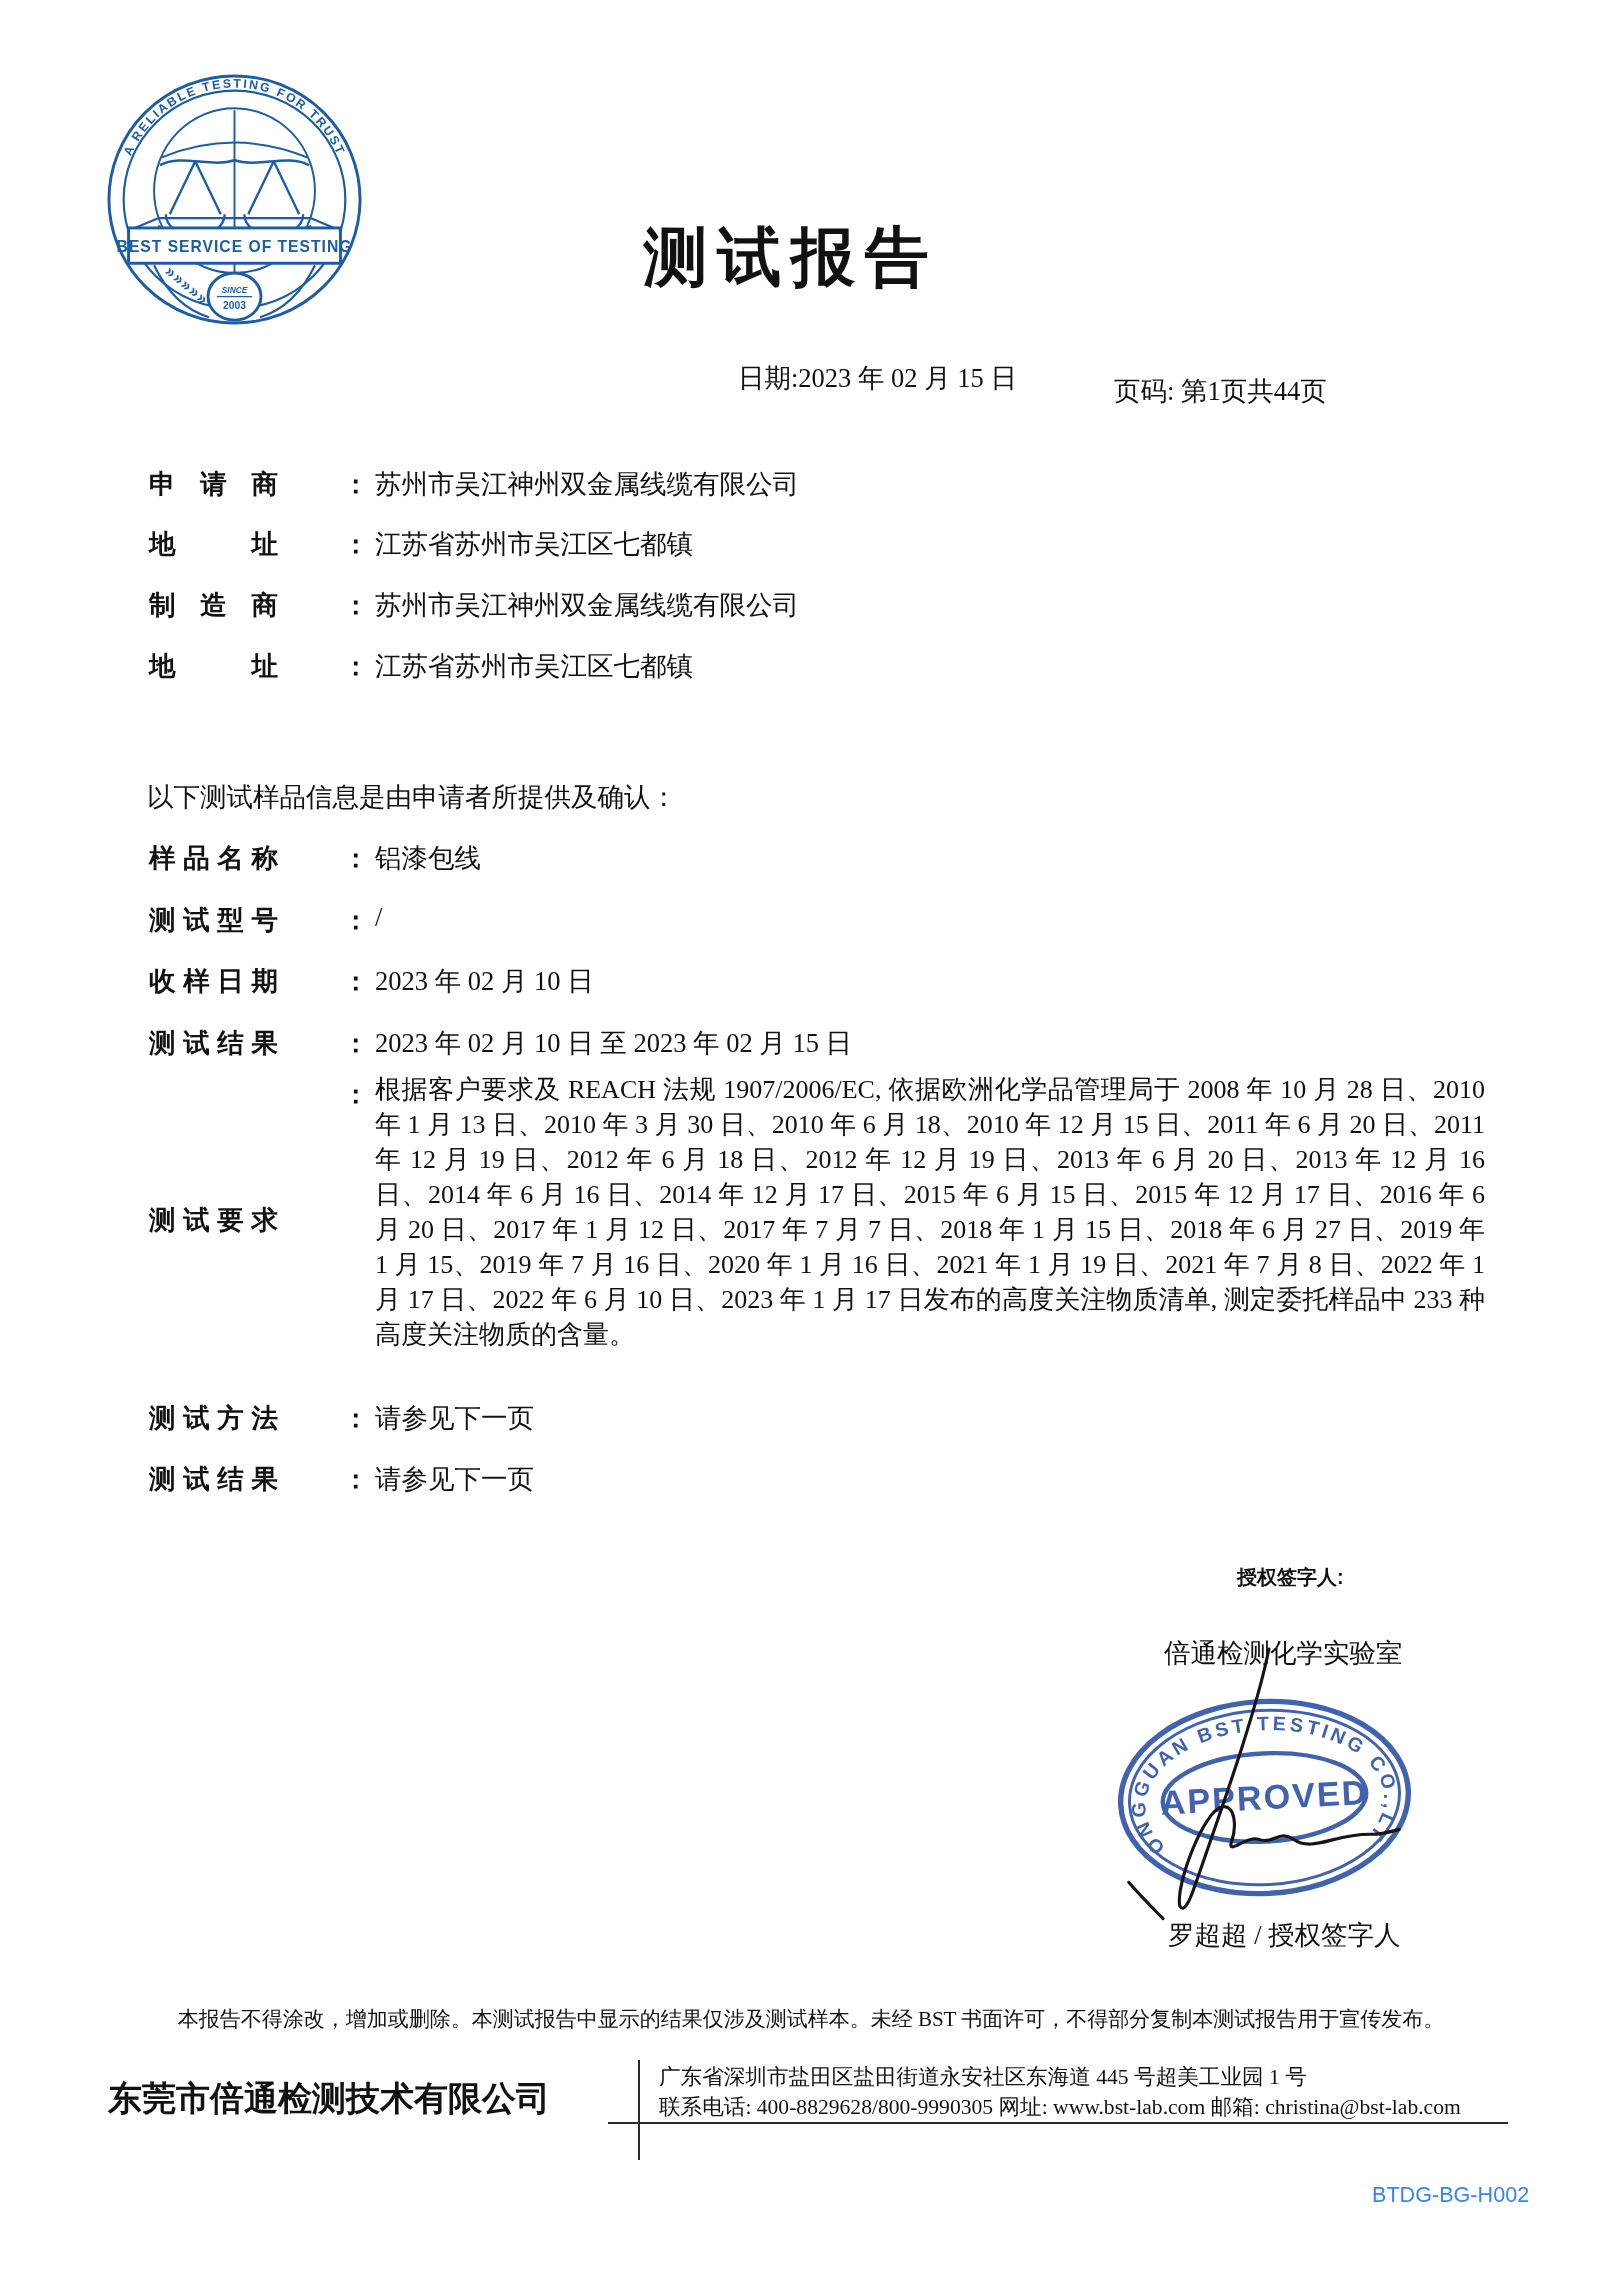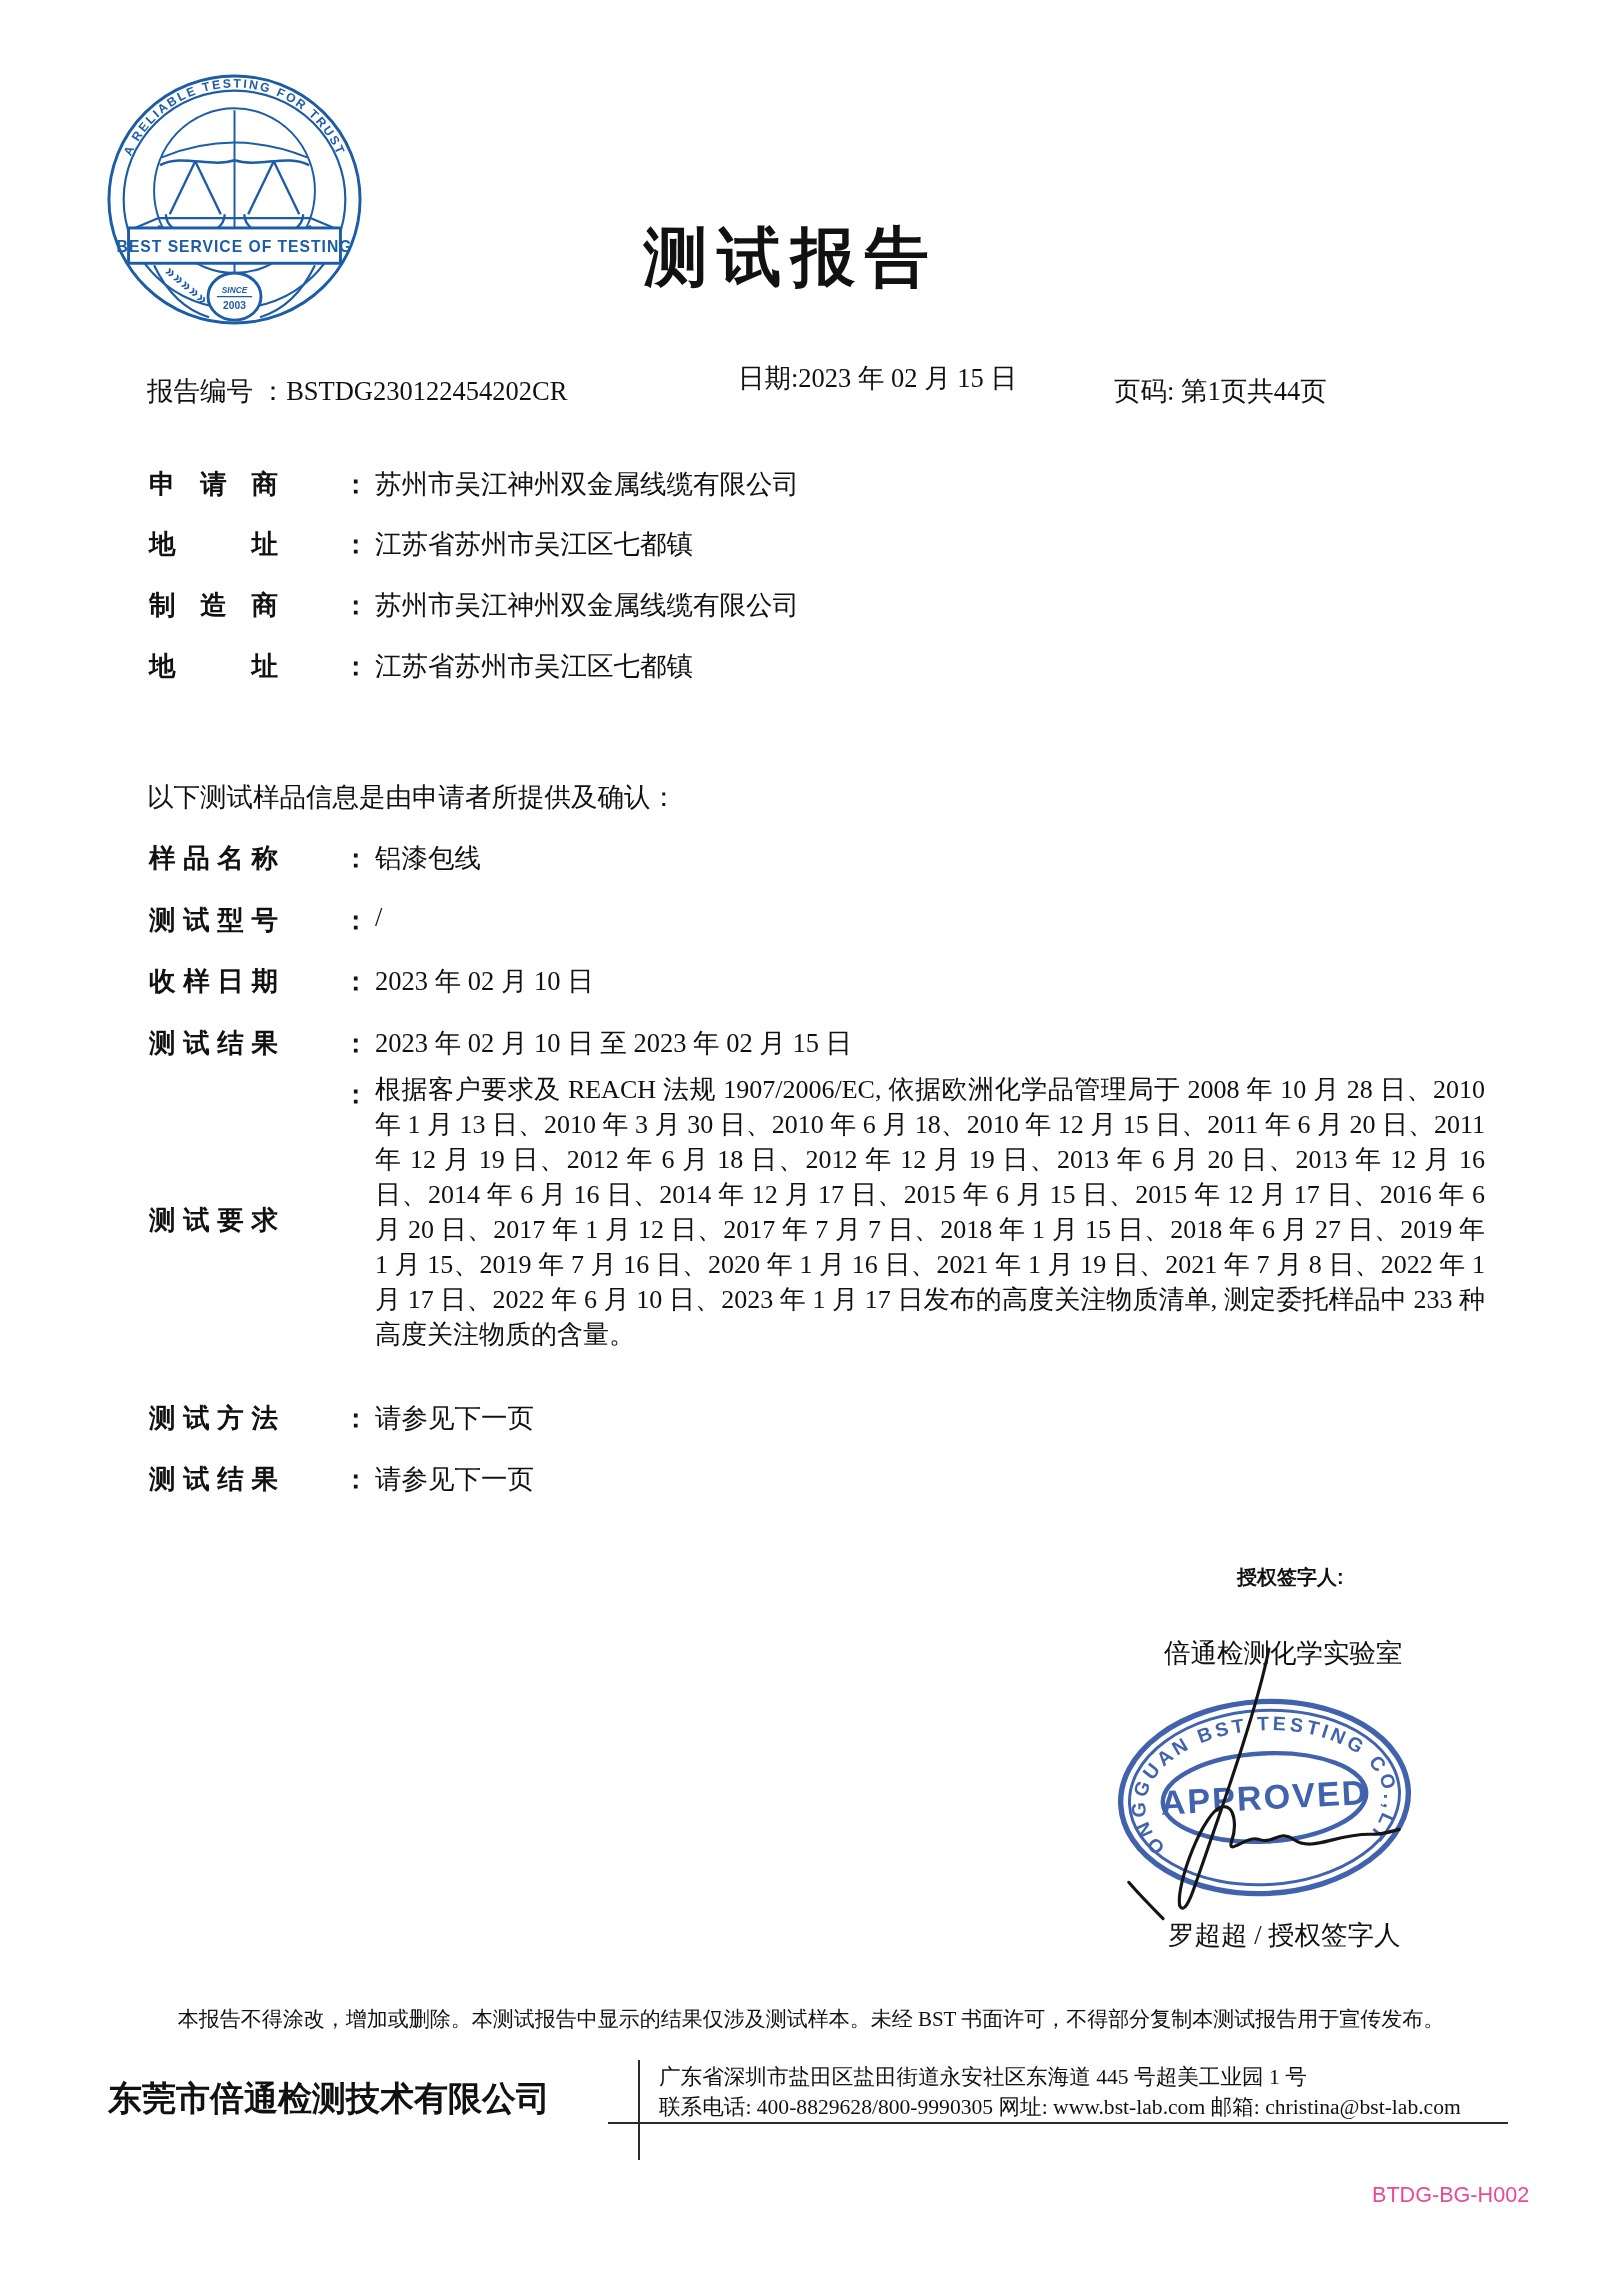--- a/index.html
+++ b/index.html
@@ -18,21 +18,21 @@
   .title{
     font-size:64px;font-weight:700;letter-spacing:9.8px;white-space:nowrap;
     font-family:"Liberation Serif", serif;
   }
   .para{font-size:26px;line-height:35px;width:1110px;text-align:justify;}
   .sig-head{font-family:"Liberation Sans", sans-serif;font-weight:700;font-size:20px;white-space:nowrap;}
   .sig-line{font-size:26.5px;white-space:nowrap;}
   .disclaimer{font-size:21px;white-space:nowrap;}
   .f-company{font-family:"Liberation Sans", sans-serif;font-weight:700;font-size:34px;white-space:nowrap;}
   .f-small{font-size:21.6px;white-space:nowrap;}
-  .f-code{font-family:"Liberation Sans", sans-serif;font-size:21.6px;white-space:nowrap;color:#ec4899;}
+  .f-code{font-family:"Liberation Sans", sans-serif;font-size:21.6px;white-space:nowrap;color:#3b82f6;}
   .rule{background:#2a2a2a;}
   svg text{font-family:"Liberation Sans", sans-serif;}
 </style>
 </head>
 <body>
 
 <div class="page">
 
   <svg class="abs" style="left:103px;top:71px;" width="263" height="257" viewBox="0 0 268 262">
     <g stroke="#1c5ca8" fill="none" stroke-width="3">
@@ -73,24 +73,20 @@
     <text transform="translate(206,194) rotate(-40) " text-anchor="end" font-size="17" font-weight="bold" fill="#1c5ca8" letter-spacing="1" transform-origin="206 194">«««««</text>
 
     <ellipse cx="134" cy="230" rx="27" ry="24" fill="#fff" stroke="#1c5ca8" stroke-width="3"></ellipse>
     <text x="134" y="226" text-anchor="middle" font-size="8.5" font-style="italic" font-weight="bold" fill="#1c5ca8">SINCE</text>
     <path d="M116 230 H152" stroke="#1c5ca8" stroke-width="1.3"></path>
     <text x="134" y="243" text-anchor="middle" font-size="10.5" font-weight="bold" fill="#1c5ca8">2003</text>
   </svg>
 
   <div class="abs title" style="left:791px;top:214px;transform:translateX(-50%);">测试报告</div>
 
-  <div class="abs meta" style="left:147px;top:373px;">
-    <span>报告编号</span>
-    <span>：</span><span>BSTDG230122454202CR</span>
-  </div>
   <div class="abs meta" style="left:738px;top:360px;">日期:2023 年 02 月 15 日</div>
   <div class="abs meta" style="left:1114px;top:373px;">页码: 第1页共44页</div>
 
   <div class="abs lbl" style="left:149px;top:466px;">申 请 商</div>
   <div class="abs colon" style="left:343px;top:467px;">：</div>
   <div class="abs val" style="left:375px;top:466px;">苏州市吴江神州双金属线缆有限公司</div>
 
   <div class="abs lbl" style="left:149px;top:526px;">地 址</div>
   <div class="abs colon" style="left:343px;top:527px;">：</div>
   <div class="abs val" style="left:375px;top:526px;">江苏省苏州市吴江区七都镇</div>

